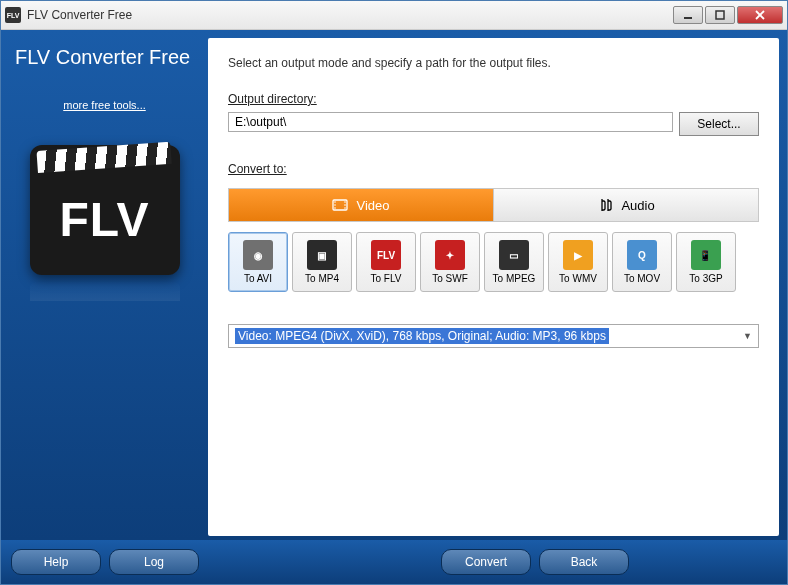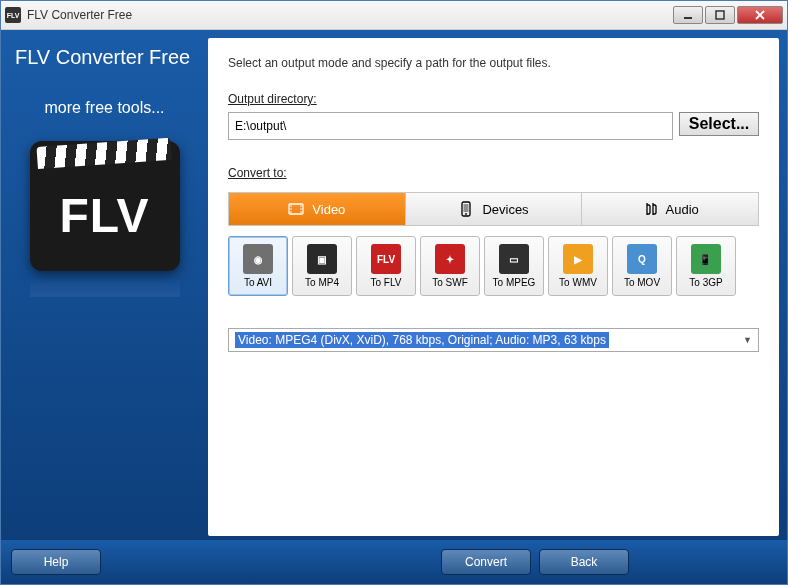--- a/index.html
+++ b/index.html
@@ -8,46 +8,46 @@
 .titlebar { height: 29px; background: linear-gradient(#f8f8f8, #e8e8e8); border-bottom: 1px solid #ccc; display: flex; align-items: center; padding: 0 4px; }
 .titlebar .app-icon { width: 16px; height: 16px; margin-right: 6px; background: #333; border-radius: 2px; display: flex; align-items: center; justify-content: center; color: #fff; font-size: 7px; font-weight: bold; }
 .titlebar .title { flex: 1; color: #333; }
 .titlebar .win-controls { display: flex; gap: 2px; }
 .titlebar .win-btn { width: 30px; height: 18px; border: 1px solid #888; border-radius: 2px; display: flex; align-items: center; justify-content: center; font-size: 10px; cursor: pointer; }
 .titlebar .win-btn.min, .titlebar .win-btn.max { background: linear-gradient(#f0f0f0,#d0d0d0); }
 .titlebar .win-btn.close { background: linear-gradient(#e07070,#c03030); color: #fff; width: 46px; }
 .main { flex: 1; display: flex; background: linear-gradient(#1a5ca8, #0d3e7a); }
 .sidebar { width: 207px; display: flex; flex-direction: column; align-items: center; color: #fff; padding-top: 10px; }
 .brand { font-size: 20px; color: #fff; padding: 6px 0 30px 14px; align-self: stretch; font-weight: normal; }
-.more-link { color: #fff; font-size: 16px; margin-bottom: 24px; cursor: pointer; }
+.more-link { color: #fff; text-decoration: underline; font-size: 11px; margin-bottom: 34px; cursor: pointer; }
 .flv-logo { width: 150px; height: 130px; background: #1a1a1a; border-radius: 12px; position: relative; display: flex; align-items: center; justify-content: center; box-shadow: 0 4px 12px rgba(0,0,0,0.5); }
 .flv-logo .clap-top { position: absolute; top: 6px; left: 8px; right: 8px; height: 22px; background: repeating-linear-gradient(100deg,#fff 0 10px,#222 10px 20px); border-radius: 4px 4px 0 0; transform: rotate(-4deg); transform-origin: left bottom; }
 .flv-logo .txt { color: #fff; font-size: 48px; font-weight: bold; letter-spacing: 1px; margin-top: 18px; }
 .flv-reflect { width: 150px; height: 40px; background: linear-gradient(rgba(255,255,255,0.18), transparent); border-radius: 0 0 12px 12px; transform: scaleY(-0.5); opacity: 0.35; margin-top: -4px; }
 .content { flex: 1; background: #fff; margin: 8px 8px 4px 0; border-radius: 2px; padding: 18px 20px; display: flex; flex-direction: column; }
 .instruction { color: #333; margin-bottom: 22px; }
 .field-label { color: #222; margin-bottom: 6px; text-decoration: underline; }
 .output-row { display: flex; gap: 6px; margin-bottom: 26px; }
-.output-input { flex: 1; height: 28px; border: 1px solid #aaa; padding: 0 6px; font-size: 12px; }
-.select-btn { width: 80px; height: 24px; border: 1px solid #888; background: linear-gradient(#f6f6f6,#dedede); font-size: 16px; cursor: pointer; font-weight: bold; }
+.output-input { flex: 1; height: 20px; border: 1px solid #aaa; padding: 0 6px; font-size: 12px; }
+.select-btn { width: 80px; height: 24px; border: 1px solid #888; background: linear-gradient(#f6f6f6,#dedede); font-size: 12px; cursor: pointer; }
 .tabs { display: flex; margin-top: 6px; border: 1px solid #c8c8c8; }
 .tab { flex: 1; height: 32px; display: flex; align-items: center; justify-content: center; gap: 8px; background: linear-gradient(#fafafa,#e4e4e4); cursor: pointer; font-size: 13px; border-left: 1px solid #c8c8c8; }
 .tab:first-child { border-left: none; }
 .tab.active { background: linear-gradient(#ff9a2e,#e97c0b); color: #fff; }
 .tab .ticon { width: 16px; height: 16px; }
 .formats { display: flex; flex-wrap: wrap; gap: 4px; margin-top: 10px; }
 .fmt { width: 60px; height: 60px; border: 1px solid #bbb; background: linear-gradient(#fbfbfb,#ececec); border-radius: 3px; display: flex; flex-direction: column; align-items: center; justify-content: center; gap: 3px; cursor: pointer; font-size: 10px; }
 .fmt.selected { border: 1px solid #6a9ed8; box-shadow: inset 0 0 0 1px #a8c8ea; background: linear-gradient(#f0f6fd,#e0ecf9); }
 .fmt .ficon { width: 30px; height: 30px; border-radius: 3px; display: flex; align-items: center; justify-content: center; font-size: 10px; font-weight: bold; color: #fff; }
 .presets-sec { margin-top: 26px; }
 .preset-select { width: 100%; height: 24px; border: 1px solid #aaa; background: #fff; display: flex; align-items: center; justify-content: space-between; padding: 0 6px; cursor: pointer; margin-top: 6px; }
 .preset-select .ptxt { background: #3a76d6; color: #fff; padding: 1px 3px; }
 .preset-select .arrow { color: #555; font-size: 9px; }
 .footer { height: 44px; background: linear-gradient(#1a5ca8,#0d3e7a); display: flex; align-items: center; padding: 0 10px; gap: 8px; }
-.footer .fbtn { width: 90px; height: 26px; border: 1px solid #0a2d55; background: linear-gradient(#5e88b8,#2d5c92); color: #fff; font-size: 12px; cursor: pointer; border-radius: 4px; }
+.footer .fbtn { width: 90px; height: 26px; border: 1px solid #0a2d55; background: linear-gradient(#5e88b8,#2d5c92); color: #fff; font-size: 12px; cursor: pointer; border-radius: 10px; }
 .footer .spacer { flex: 1; }
 .footer .gap { width: 140px; }
 svg { display: block; }
 </style>
 </head>
 <body>
 
 <div class="window">
   <div class="titlebar">
     <div class="app-icon">FLV</div>
@@ -105,30 +105,20 @@
                 <circle cx="13" cy="5" r="0.8" fill="currentColor"></circle>
                 <circle cx="13" cy="8" r="0.8" fill="currentColor"></circle>
                 <circle cx="13" cy="11" r="0.8" fill="currentColor"></circle>
               </svg>
             </span>
             <span>Video</span>
           </div>
           <div class="tab">
             <span class="ticon">
               <svg class="ticon" viewBox="0 0 16 16">
-                <rect x="4" y="1" width="8" height="14" rx="1.5" fill="none" stroke="currentColor" stroke-width="1.3"></rect>
-                <rect x="5.5" y="3" width="5" height="8" fill="currentColor" opacity="0.4"></rect>
-                <circle cx="8" cy="13" r="0.9" fill="currentColor"></circle>
-              </svg>
-            </span>
-            <span>Devices</span>
-          </div>
-          <div class="tab">
-            <span class="ticon">
-              <svg class="ticon" viewBox="0 0 16 16">
                 <path d="M5 2v12M5 4h2l1 1v7l-1 1H5M11 2v12M11 4h2l1 1v7l-1 1h-2" fill="none" stroke="currentColor" stroke-width="1.3"></path>
               </svg>
             </span>
             <span>Audio</span>
           </div>
         </div>
 
       <div class="formats">
           <div class="fmt selected">
             <div class="ficon" style="background: rgb(112, 112, 112);">◉</div>
@@ -159,27 +149,28 @@
             <div>To MOV</div>
           </div>
           <div class="fmt">
             <div class="ficon" style="background: rgb(58, 160, 80);">📱</div>
             <div>To 3GP</div>
           </div>
         </div>
 
       <div class="presets-sec">
         <div class="preset-select">
-          <span class="ptxt">Video: MPEG4 (DivX, XviD), 768 kbps, Original; Audio: MP3, 63 kbps</span>
+          <span class="ptxt">Video: MPEG4 (DivX, XviD), 768 kbps, Original; Audio: MP3, 96 kbps</span>
           <span class="arrow">▼</span>
         </div>
       </div>
     </div>
   </div>
 
   <div class="footer">
     <button class="fbtn">Help</button>
+    <button class="fbtn">Log</button>
     <div class="spacer"></div>
     <button class="fbtn">Convert</button>
     <button class="fbtn">Back</button>
     <div class="gap"></div>
   </div>
 </div>
 
 </body></html>

